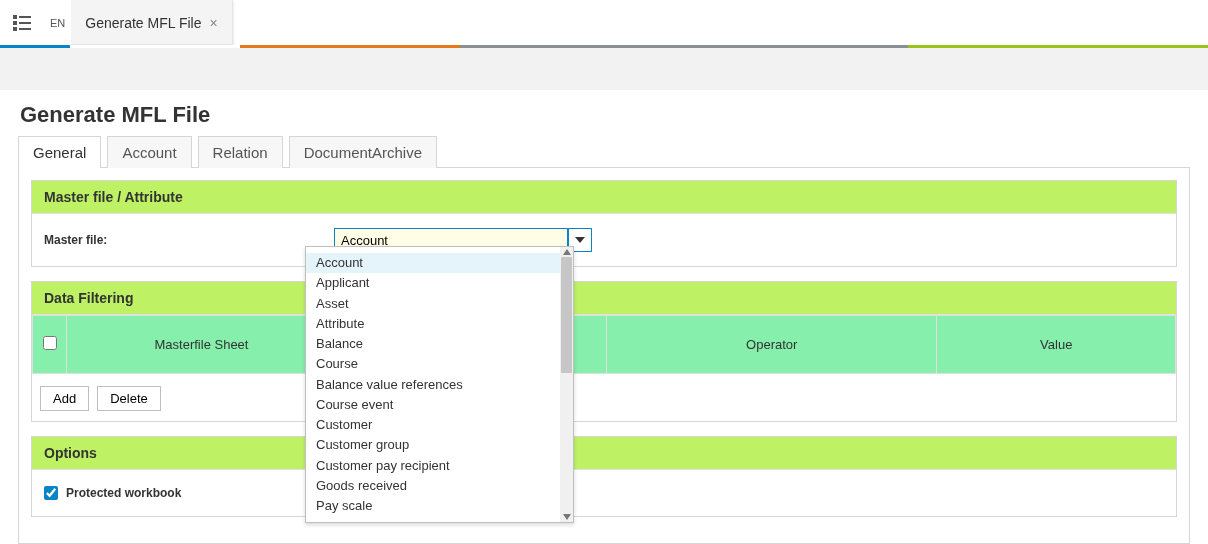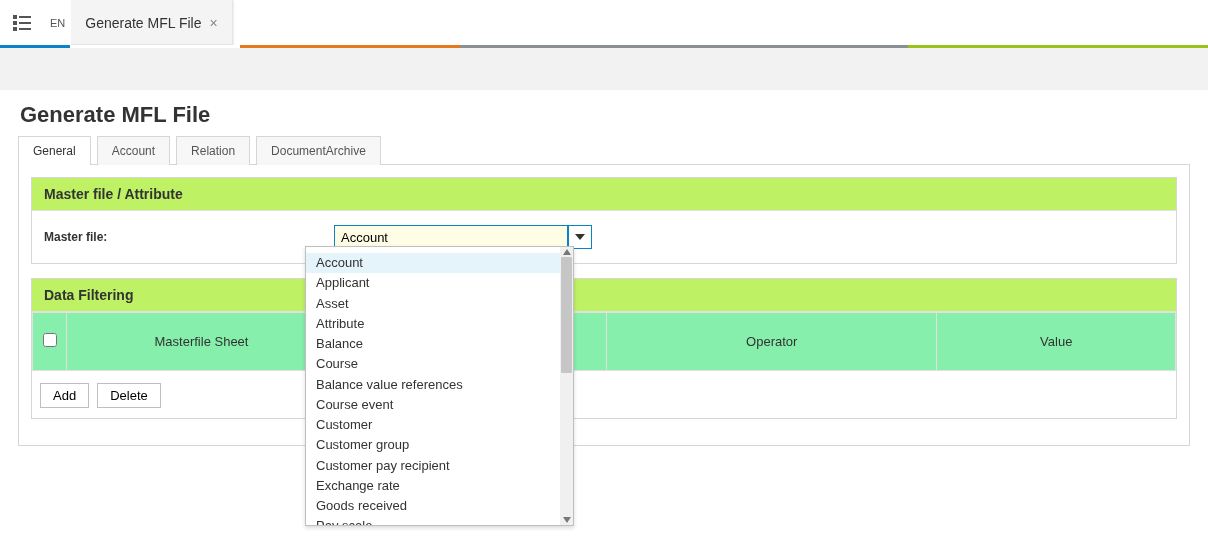--- a/index.html
+++ b/index.html
@@ -21,21 +21,21 @@
   .accent-strip .s4 { flex: 0 0 300px; background: #9ac21d; }
 
   .grey-band { height: 42px; background: #f2f2f2; }
 
   
   .page { padding: 0 18px 18px 18px; }
   h1.page-title { font-size: 22px; font-weight: bold; color: #333; margin: 12px 0 8px 2px; }
 
   
   .tabs { display: flex; gap: 6px; margin-bottom: -1px; }
-  .tab { border: 1px solid #d6d6d6; border-bottom: none; background: #f7f7f7; color: #555; padding: 7px 14px; font-size: 12px; cursor: pointer; }
+  .tab { border: 1px solid #d6d6d6; border-bottom: none; background: #f7f7f7; color: #555; padding: 7px 14px; font-size: 15px; cursor: pointer; }
   .tab.active { background: #fff; color: #333; }
 
   .panel { border: 1px solid #d6d6d6; padding: 12px; }
 
   
   .group { border: 1px solid #d6d6d6; margin-bottom: 14px; position: relative; }
   .group-header { background: #bef264; padding: 8px 12px; font-weight: bold; font-size: 14px; border-bottom: 1px solid #e0e0e0; }
   .group-body { padding: 14px 12px; }
 
   
@@ -150,37 +150,43 @@
             </tr>
           </thead>
         </table>
         <div class="btn-row" style="padding:6px 8px 10px;">
           <button class="btn">Add</button>
           <button class="btn">Delete</button>
         </div>
       </div>
     </div>
 
+    <div class="group">
+      <div class="group-header">Options</div>
+      <div class="opt-row">
+        <input type="checkbox" checked="" style="">
+        <label>Protected workbook</label>
+      </div>
+    </div>
   </div>
 </div>
 
 <div class="dropdown">
   <div class="dropdown-inner" id="dropdown-list">
       <div class="dropdown-item selected">Account</div>
       <div class="dropdown-item">Applicant</div>
       <div class="dropdown-item">Asset</div>
       <div class="dropdown-item">Attribute</div>
       <div class="dropdown-item">Balance</div>
       <div class="dropdown-item">Course</div>
       <div class="dropdown-item">Balance value references</div>
       <div class="dropdown-item">Course event</div>
       <div class="dropdown-item">Customer</div>
       <div class="dropdown-item">Customer group</div>
       <div class="dropdown-item">Customer pay recipient</div>
-      <div class="dropdown-item">Exchange rate</div>
       <div class="dropdown-item">Goods received</div>
       <div class="dropdown-item">Pay scale</div>
     </div>
   <div class="dropdown-scrollbar">
     <div class="dropdown-arrow up">
         <svg viewBox="0 0 8 6">
           <path d="M4 0 L8 6 L0 6 Z" fill="#777"></path>
         </svg>
       </div>
     <div class="dropdown-thumb"></div>

